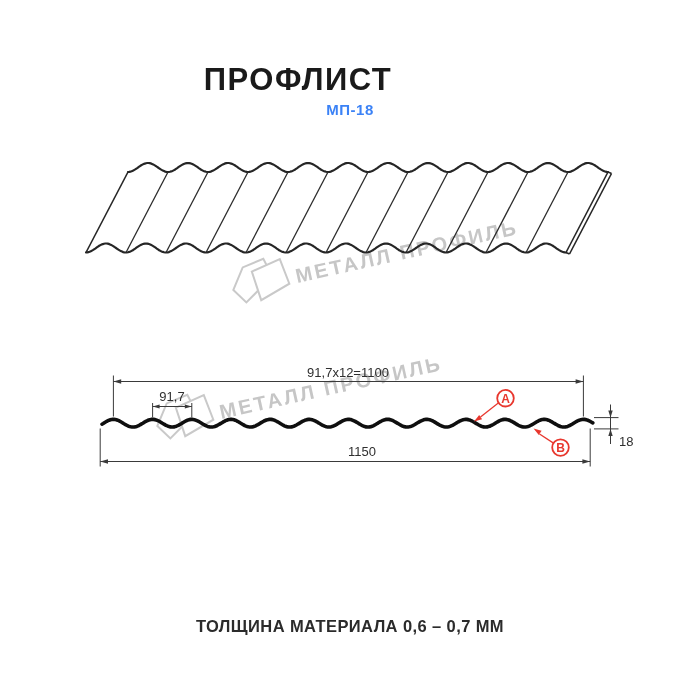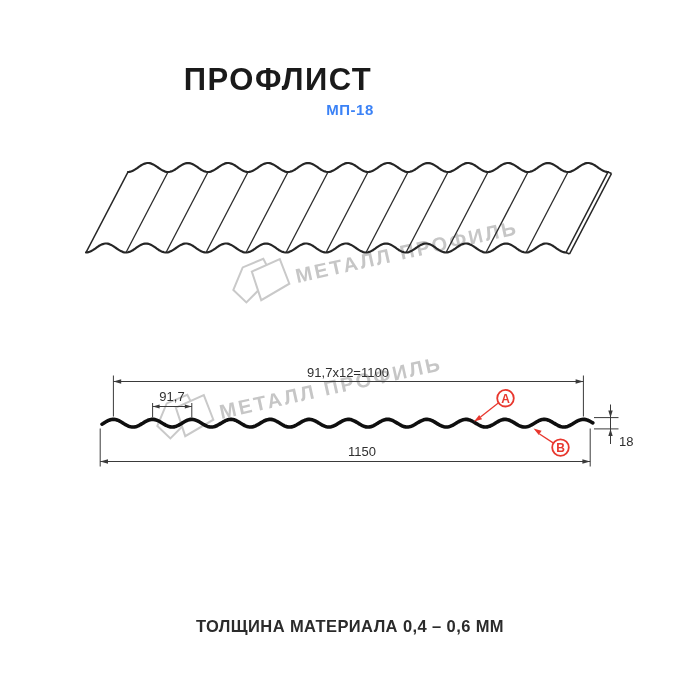--- a/index.html
+++ b/index.html
@@ -2,21 +2,21 @@
 <html><head>
 <meta charset="utf-8">
 <style>
   html,body{margin:0;padding:0;background:#ffffff;}
   .canvas{
     position:relative;width:700px;height:700px;background:#ffffff;overflow:hidden;
     font-family:"Liberation Sans",sans-serif;
   }
   .page-title{
     position:absolute;top:62px;left:0;width:556px;text-align:center;
-    font-size:31px;font-weight:800;color:#1a1a1a;letter-spacing:1.5px;
+    font-size:31px;font-weight:800;color:#1a1a1a;letter-spacing:1.5px;padding-left:20px;
   }
   .page-subtitle{
     position:absolute;top:101px;left:0;width:700px;text-align:center;
     font-size:15px;font-weight:700;color:#3b82f6;letter-spacing:0.5px;
   }
   .footer-note{
     position:absolute;top:617px;left:0;width:700px;text-align:center;
     font-size:16.5px;font-weight:600;color:#2b2b2b;letter-spacing:0.4px;
   }
   svg.drawing{position:absolute;left:0;top:0;}
@@ -122,14 +122,14 @@
 
       <g>
         <line class="red-l" x1="553.5" y1="443.1" x2="539.5" y2="434"></line>
         <polygon class="red-a" points="533.5,428.5 541.6,430.7 538.8,435.1"></polygon>
         <circle class="red-c" cx="560.5" cy="447.6" r="8.3"></circle>
         <text class="red-t" x="560.5" y="452" text-anchor="middle">В</text>
       </g>
     </g>
   </svg>
 
-  <div class="footer-note">ТОЛЩИНА МАТЕРИАЛА 0,4 – 0,6 ММ</div>
+  <div class="footer-note">ТОЛЩИНА МАТЕРИАЛА 0,6 – 0,7 ММ</div>
 </div>
 
 </body></html>

